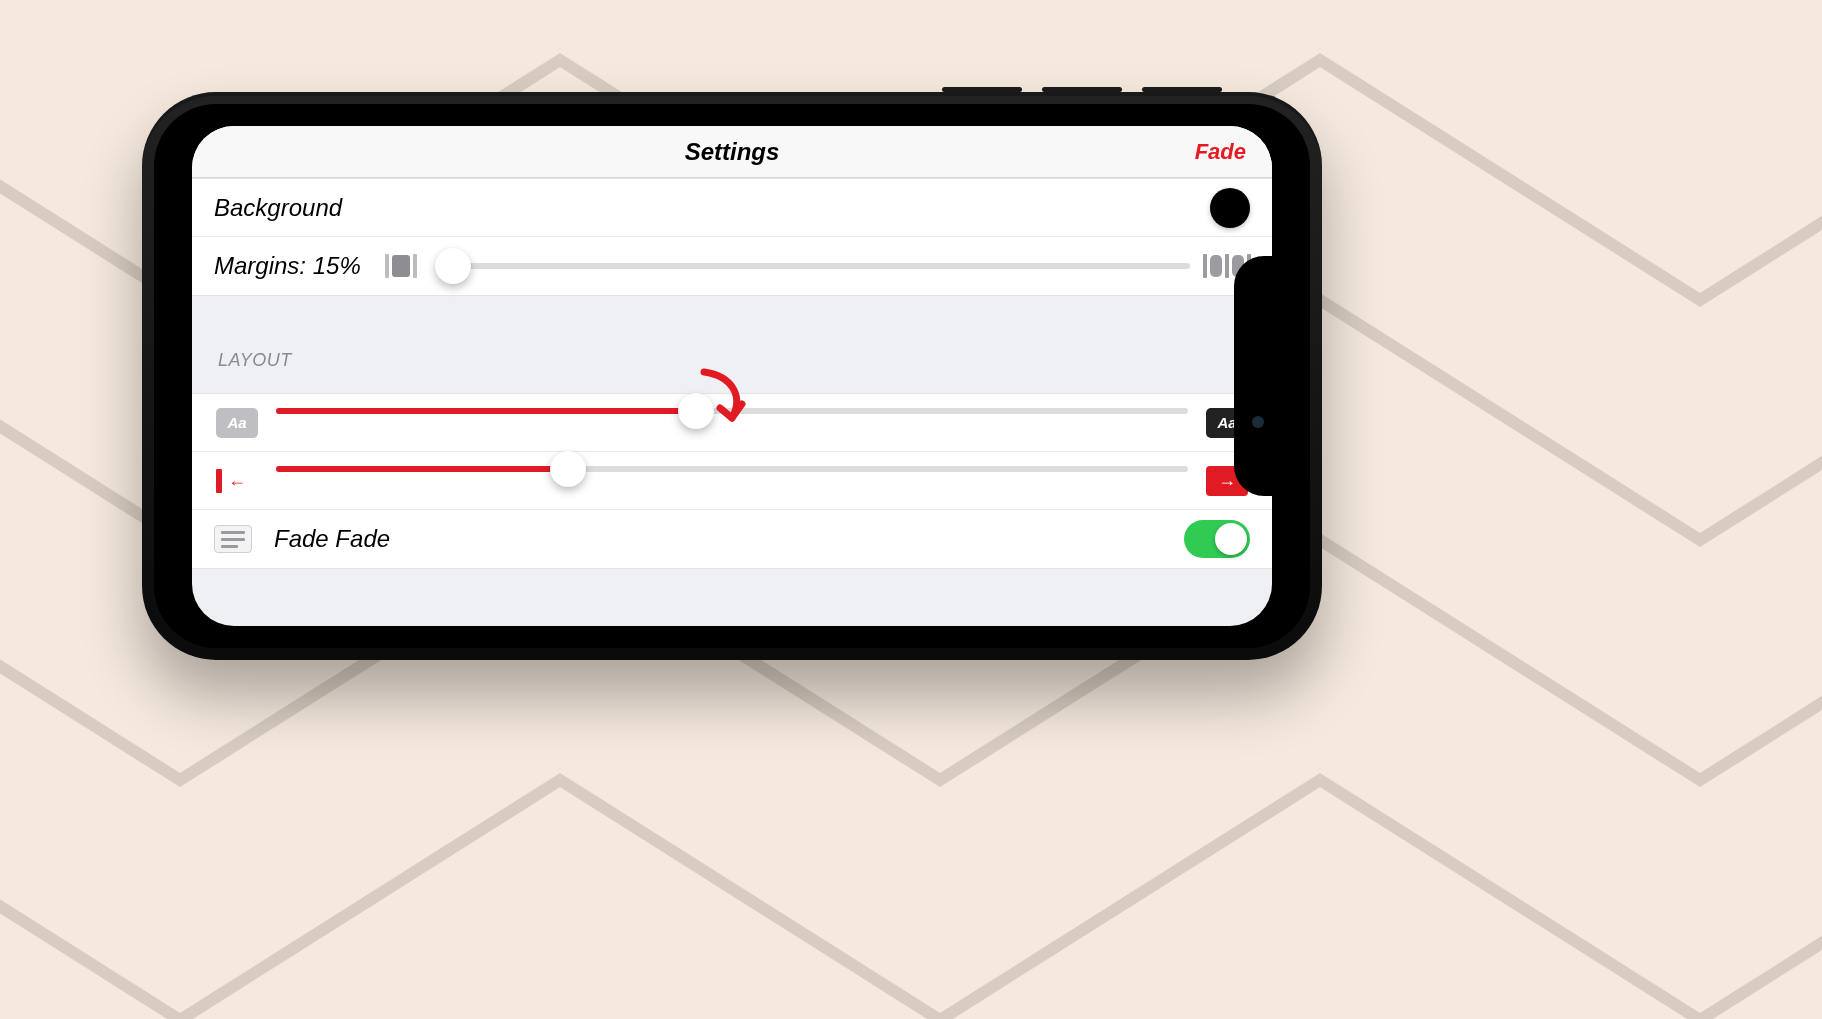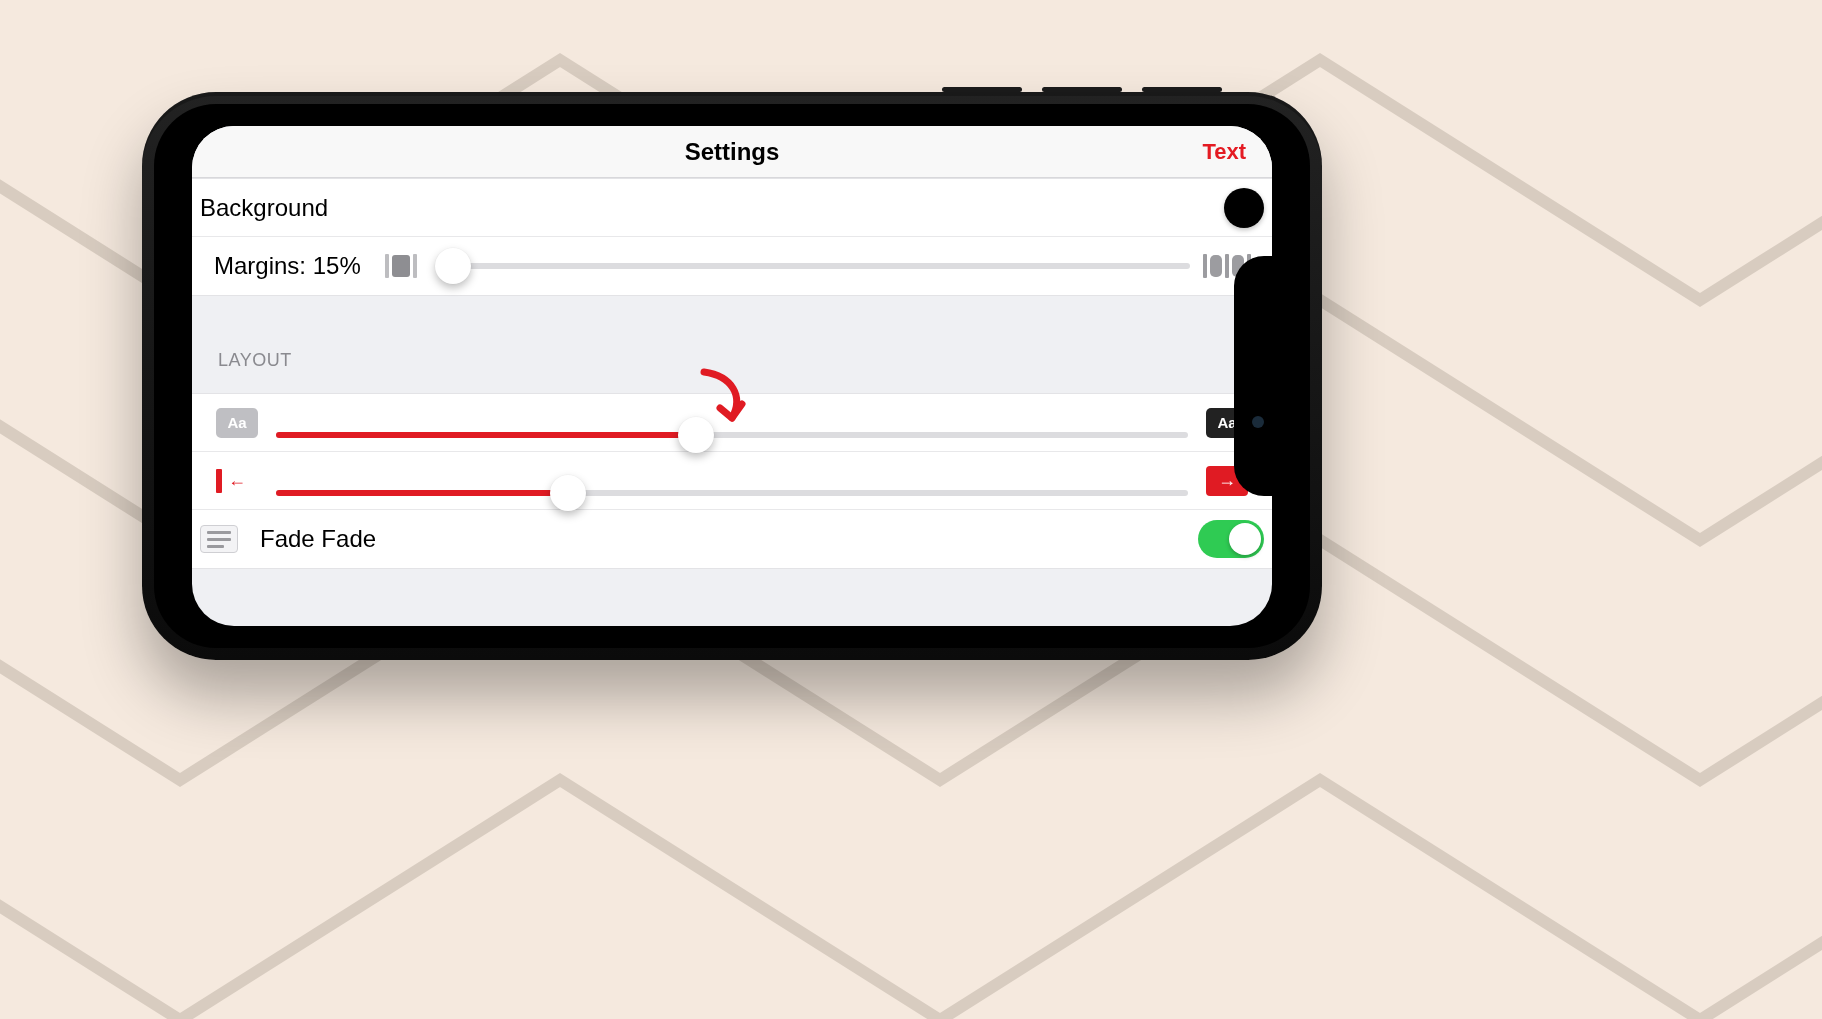--- a/index.html
+++ b/index.html
@@ -35,20 +35,21 @@
   left: 12px; top: 12px; right: 12px; bottom: 12px;
   border-radius: 62px;
   background: #000;
 }
 .phone .screen {
   position: absolute;
   left: 38px; right: 38px; top: 22px; bottom: 22px;
   background: #eff0f3;
   border-radius: 42px;
   overflow: hidden;
+  font-style: italic;
 }
 
 .notch {
   position: absolute;
   right: -4px;
   top: 50%;
   transform: translateY(-50%);
   width: 42px;
   height: 240px;
   background: #000;
@@ -117,42 +118,42 @@
   padding: 24px 26px 22px;
   font-size: 18px;
   color: #8a8a8f;
   letter-spacing: 0.5px;
 }
 
 .row {
   display: flex;
   align-items: center;
   min-height: 58px;
-  padding: 0 8px;
+  padding: 0 22px;
   border-bottom: 1px solid #e8e8ea;
 }
 .row:last-child { border-bottom: none; }
 .row .label {
   font-size: 24px;
   color: #000;
 }
 
 .swatch {
   margin-left: auto;
   width: 40px; height: 40px;
   border-radius: 50%;
   background: #000;
   box-shadow: 0 2px 5px rgba(0,0,0,0.25);
 }
 
 
 .slider-row { padding: 10px 22px; }
 .slider-wrap {
   display: flex;
-  align-items: flex-end;
+  align-items: flex-start;
   gap: 16px;
   width: 100%;
 }
 .cap {
   flex: 0 0 auto;
   width: 46px; height: 30px;
   display: flex; align-items: center; justify-content: center;
 }
 .track {
   flex: 1;
@@ -265,21 +266,21 @@
 
 <div class="phone">
   <span class="sidebtn b1"></span>
   <span class="sidebtn b2"></span>
   <span class="sidebtn b3"></span>
   <div class="inner">
     <div class="screen">
 
       <div class="navbar">
         <span class="title">Settings</span>
-        <span class="done">Text</span>
+        <span class="done">Fade</span>
       </div>
 
       <div class="content">
 
         <div class="section">
           <div class="row">
             <span class="label">Background</span>
             <span class="swatch"></span>
           </div>
           <div class="row slider-row margins-row">

